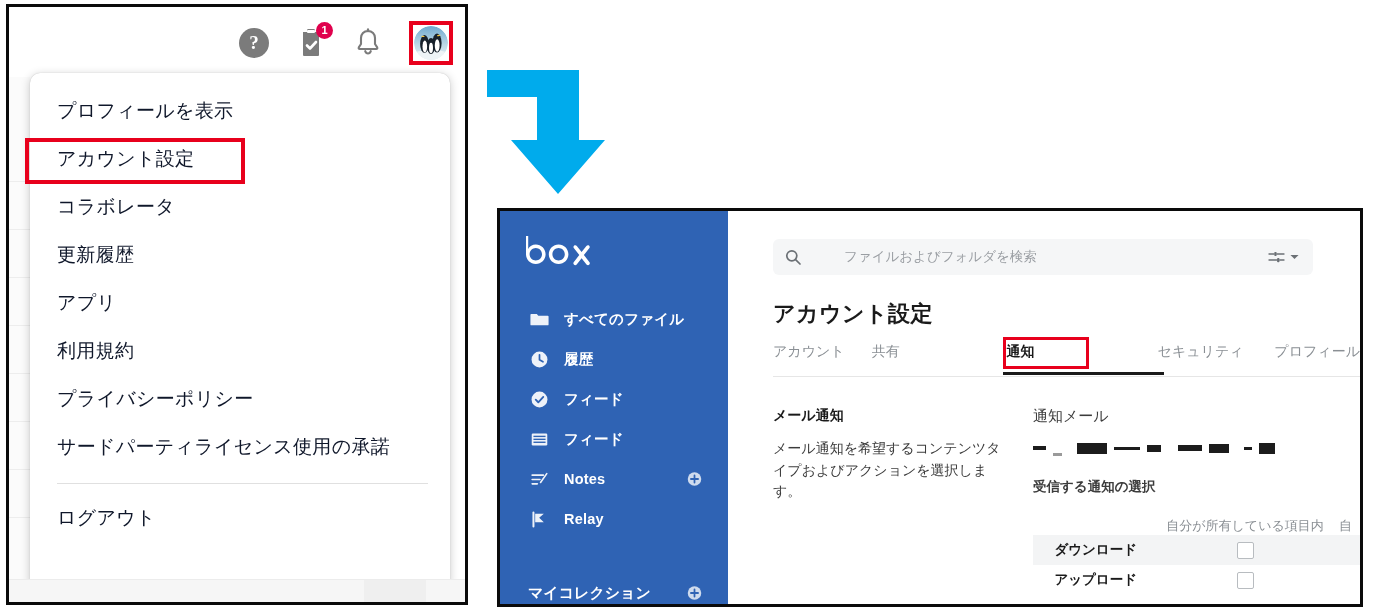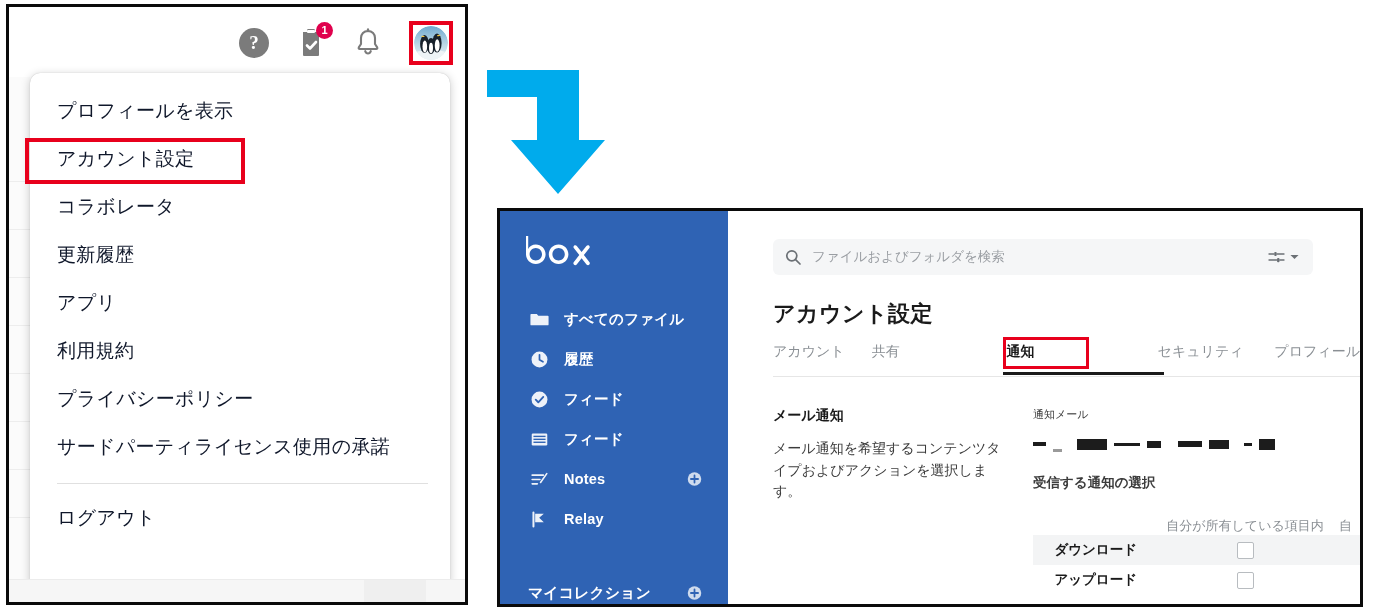--- a/index.html
+++ b/index.html
@@ -105,21 +105,21 @@
   .nav-collections{
     position:absolute;left:0;right:0;bottom:-6px;height:34px;display:flex;align-items:center;
     padding-left:28px;color:#ffffff;font-size:15px;font-weight:bold;
   }
 
   .box-main{
     position:absolute;left:243px;top:0;right:0;bottom:0;background:#ffffff;
   }
   .searchbar{
     position:absolute;left:30px;top:28px;width:540px;height:36px;border-radius:6px;
-    background:#f5f6f7;display:flex;align-items:center;
+    background:#f5f6f7;display:flex;align-items:center;gap:32px;
   }
   .search-ico{margin-left:12px;width:16px;height:16px;flex:0 0 16px;}
   .search-ph{
     margin-left:11px;color:#9a9ea3;font-size:13.5px;flex:1;
   }
   .search-filter{display:flex;align-items:center;gap:5px;margin-right:14px;}
   .page-title{
     position:absolute;left:30px;top:88px;font-size:22px;font-weight:bold;color:#1a1a1a;
     letter-spacing:.5px;
   }
@@ -139,21 +139,21 @@
   .tab-hl-box{
     position:absolute;left:260px;top:126px;width:86px;height:32px;
     border:3px solid #e8001c;box-sizing:border-box;pointer-events:none;
   }
 
   .col-left{position:absolute;left:30px;top:196px;width:238px;}
   .sec-head{font-size:14px;font-weight:bold;color:#1a1a1a;margin-bottom:13px;}
   .sec-body{font-size:14px;color:#3c3c3c;line-height:1.55;}
 
   .col-right{position:absolute;left:290px;top:196px;right:0;}
-  .sub-head{font-size:11px;color:#3c3c3c;margin-bottom:14px;}
+  .sub-head{font-size:15px;color:#3c3c3c;margin-bottom:14px;}
   .redacted{display:flex;align-items:center;gap:7px;height:16px;margin-bottom:22px;}
   .redacted span{display:block;background:#1c1c1c;}
   .sub-head2{font-size:13.5px;color:#3c3c3c;font-weight:bold;margin-bottom:18px;}
 
   .ntable{position:absolute;left:290px;top:300px;right:0;}
   .nt-head{display:flex;font-size:13px;color:#8a8f94;height:24px;align-items:flex-end;}
   .nt-head .c0{width:118px;flex:0 0 118px;}
   .nt-head .c{width:188px;flex:0 0 188px;text-align:center;white-space:nowrap;}
   .nt-row{display:flex;align-items:center;height:30px;}
   .nt-row.alt{background:#f3f4f5;}

